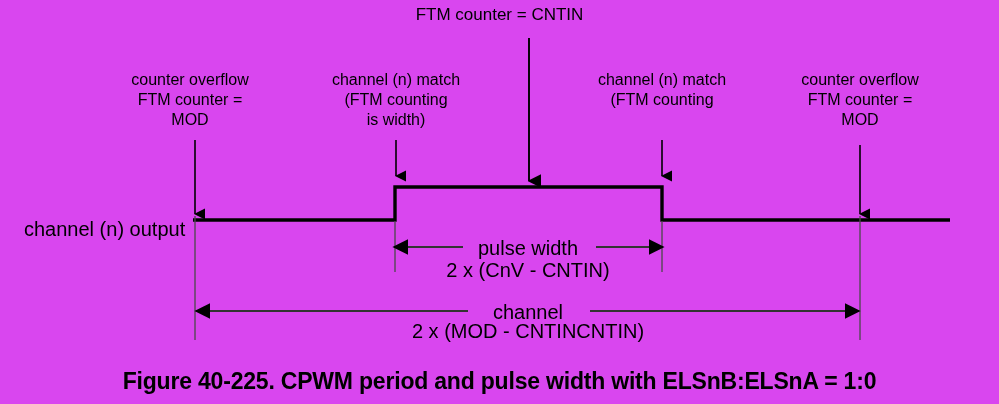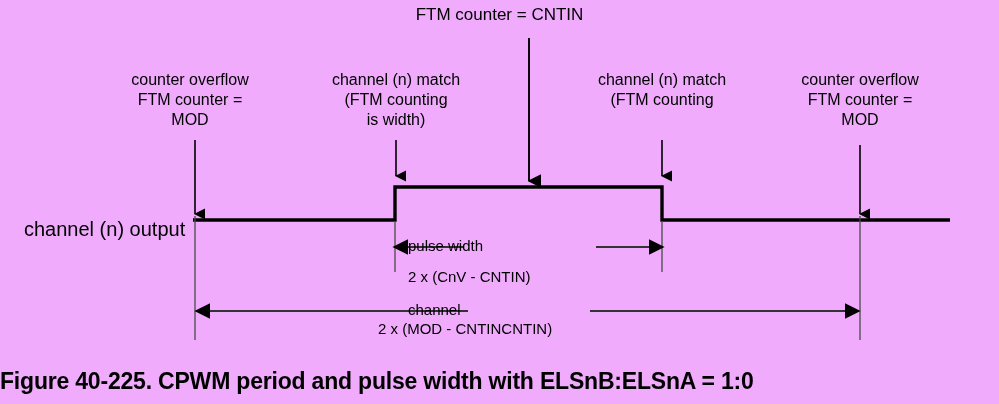--- a/index.html
+++ b/index.html
@@ -9,21 +9,21 @@
     background: #ffffff;
   }
   body {
     font-family: "Liberation Sans", sans-serif;
     color: #000000;
   }
   #figure {
     position: relative;
     width: 999px;
     height: 404px;
-    background: #f0abfc;
+    background: #d946ef;
     overflow: hidden;
   }
   #svg-layer {
     position: absolute;
     left: 0;
     top: 0;
     width: 999px;
     height: 404px;
   }
   .txt {
@@ -55,49 +55,50 @@
 
   
   .wave-label {
     font-size: 20px;
     left: 24px;
     top: 219px;
     text-align: left;
   }
   
   .dim-label {
-    font-size: 15px;
-    text-align: left;
+    font-size: 20px;
+    text-align: center;
   }
   #pulse-width-label {
     left: 408px;
     width: 240px;
     top: 238px;
   }
   #pulse-width-value {
     left: 408px;
     width: 240px;
-    top: 269px;
+    top: 260px;
   }
   #period-label {
     left: 408px;
     width: 240px;
     top: 302px;
   }
   #period-value {
     left: 378px;
     width: 300px;
     top: 321px;
   }
   
   #caption {
     position: absolute;
     left: 0;
     width: 999px;
     top: 368px;
+    text-align: center;
     font-size: 23px;
     font-weight: bold;
     letter-spacing: -0.2px;
     white-space: nowrap;
   }
 </style>
 </head>
 <body>
 
 <div id="figure">

